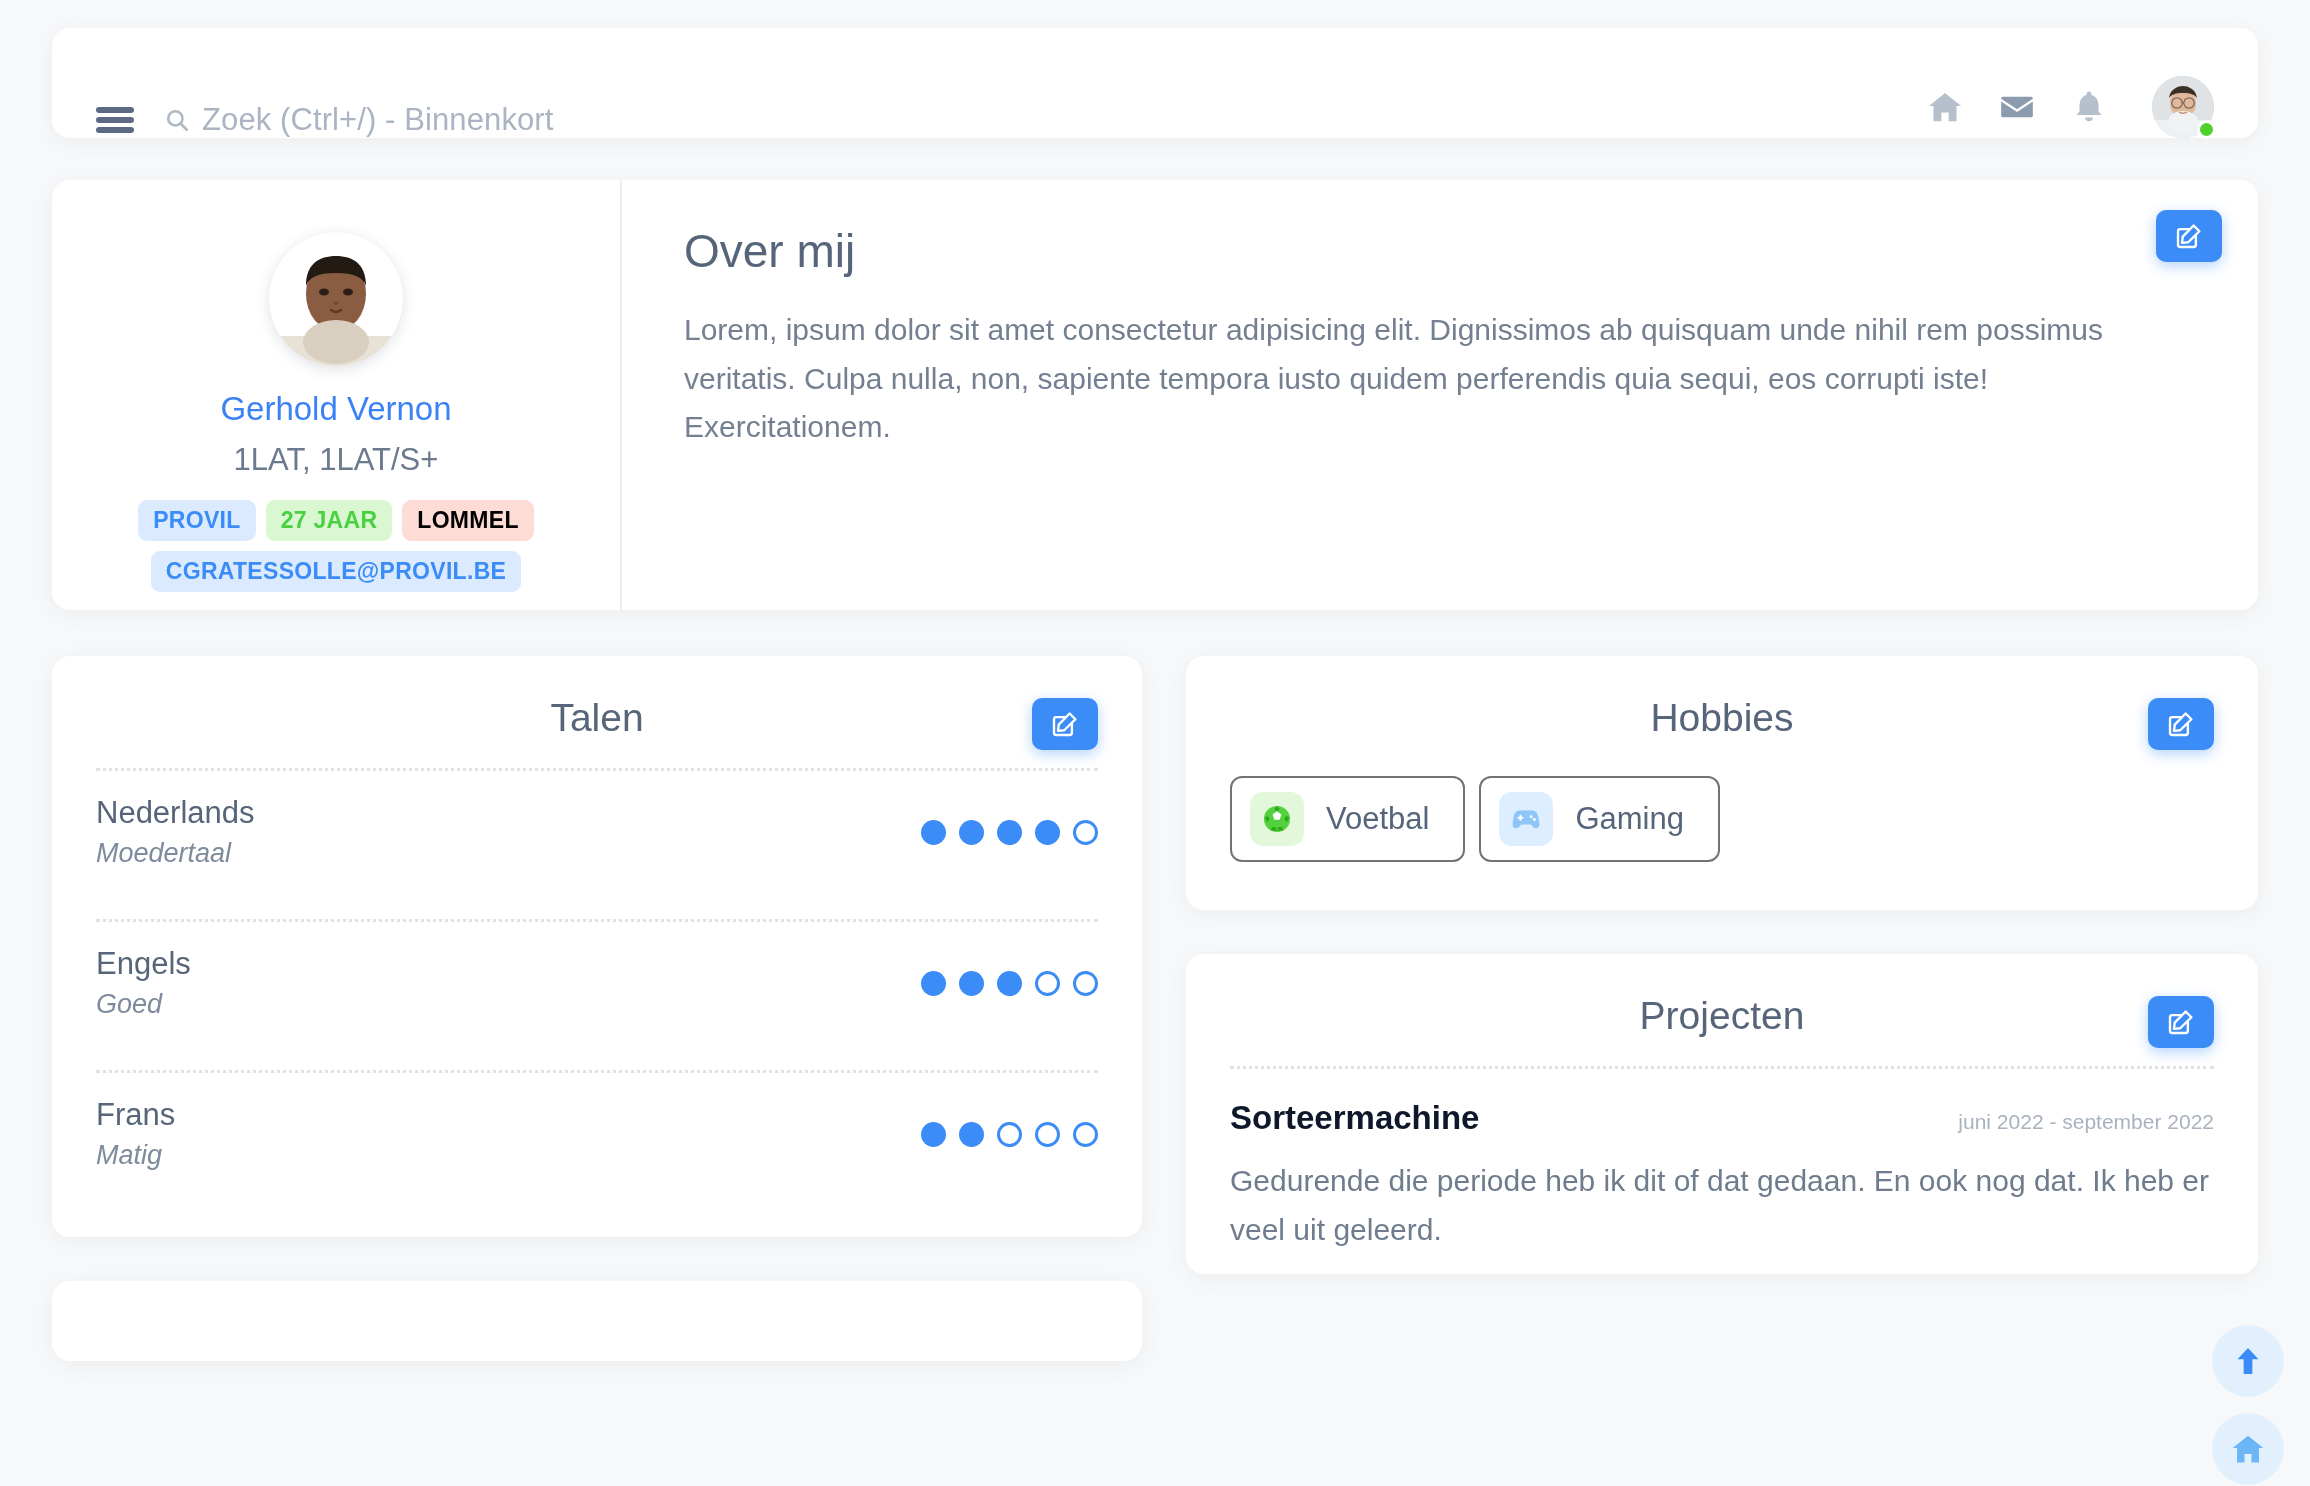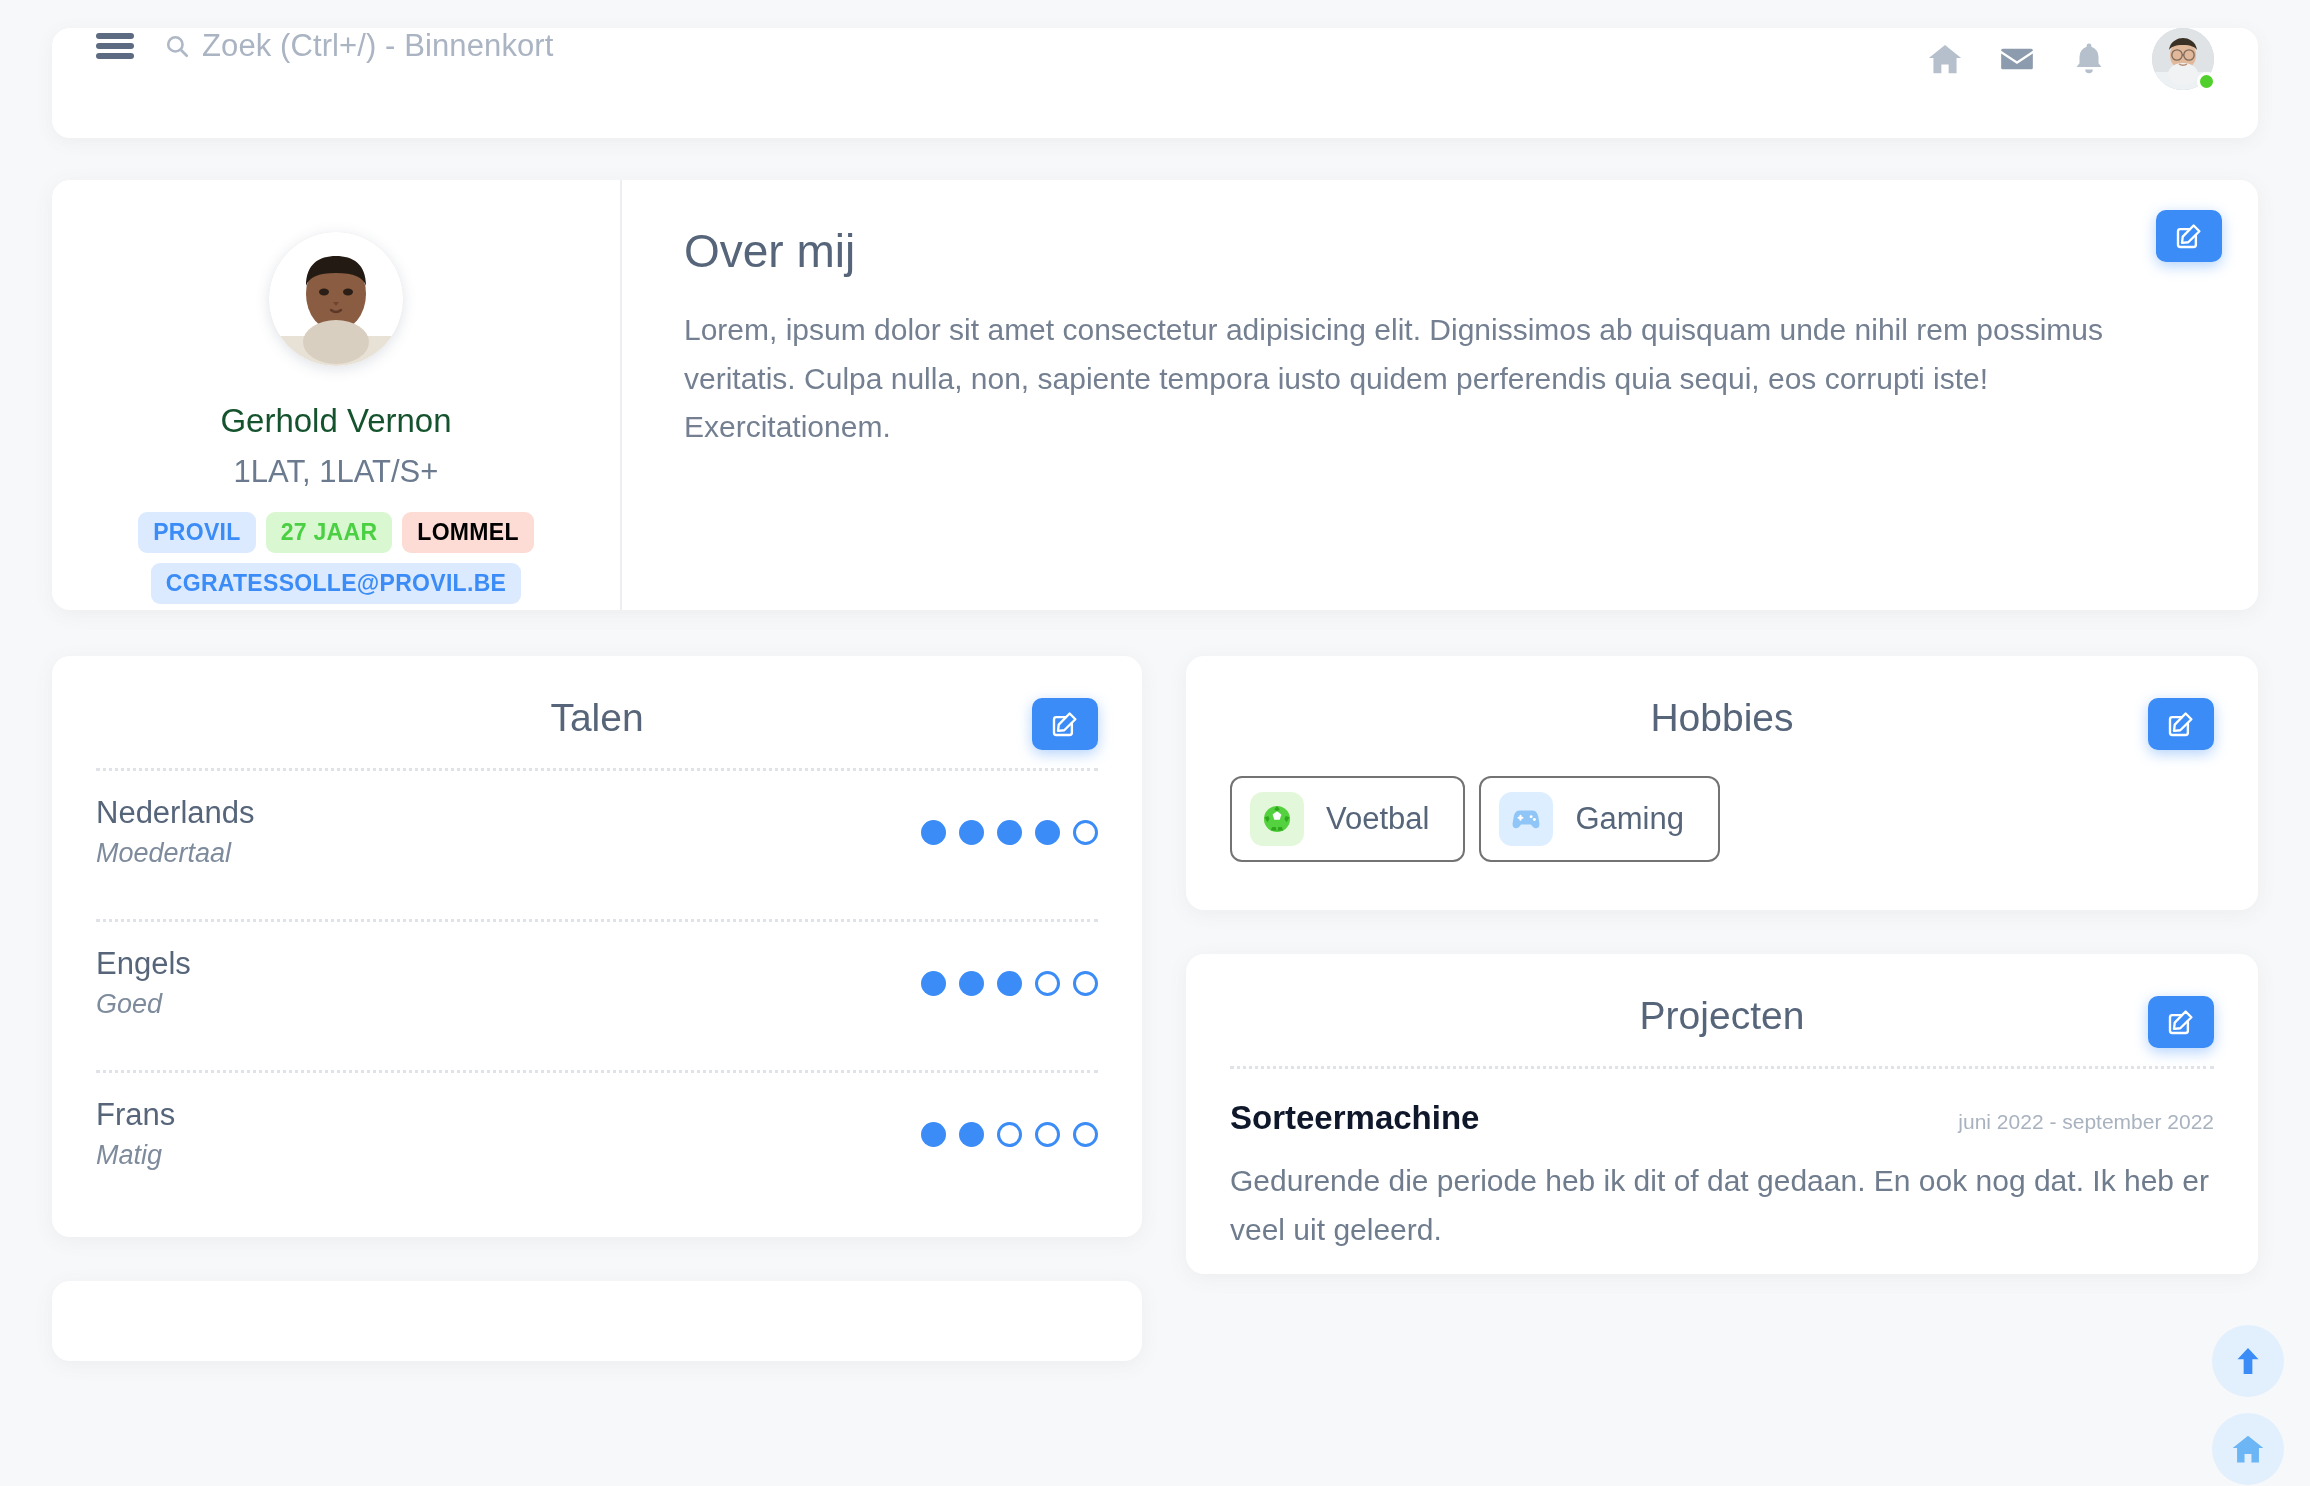--- a/index.html
+++ b/index.html
@@ -12,21 +12,21 @@
   .page { position: relative; width: 2310px; height: 1486px; padding: 0 52px; }
 
   
   .navbar {
     position: relative;
     margin-top: 28px;
     height: 110px;
     background: #ffffff;
     border-radius: 18px;
     box-shadow: 0 4px 18px rgba(80,95,120,0.07);
-    display: flex; align-items: flex-start;
+    display: flex; align-items: flex-end;
     padding: 0 44px 0 44px;
   }
   .nav-left { display: flex; align-items: center; gap: 30px; }
   .hamburger { width: 38px; height: 26px; display: flex; flex-direction: column; justify-content: space-between; cursor: pointer; }
   .hamburger span { display: block; height: 6px; border-radius: 3px; background: #5d6b82; }
   .search-wrap { display: flex; align-items: center; gap: 12px; cursor: text; }
   .search-ico { width: 26px; height: 26px; color: #aeb8c6; display: block; }
   .search-ph { font-size: 31px; color: #aab4c2; letter-spacing: .1px; }
 
   .nav-right { margin-left: auto; display: flex; align-items: center; gap: 34px; }
@@ -67,21 +67,21 @@
     width: 570px; flex: 0 0 570px;
     display: flex; flex-direction: column; align-items: center;
     padding-top: 52px;
     border-right: 2px solid #eceef1;
   }
   .pf-photo {
     width: 134px; height: 134px; border-radius: 50%;
     box-shadow: 0 3px 14px rgba(80,95,120,0.18);
     background: #f2efe9; overflow: hidden; position: relative;
   }
-  .pf-name { margin-top: 36px; font-size: 33px; color: #14532d; }
+  .pf-name { margin-top: 24px; font-size: 33px; color: #3b82f6; }
   .pf-role { margin-top: 14px; font-size: 31px; color: #6b7a8e; }
   .badges { margin-top: 22px; width: 430px; display: flex; flex-wrap: wrap; justify-content: center; gap: 10px; }
   .badge {
     padding: 7px 15px; border-radius: 9px;
     font-size: 23px; font-weight: 600; letter-spacing: .3px;
     white-space: nowrap; cursor: pointer;
   }
   .b-blue  { background: #dbeafe; color: #3b8cf7; }
   .b-green { background: #d9f7d0; color: #4ad042; }
   .b-red   { background: #fddcd6; color: #000000; }

